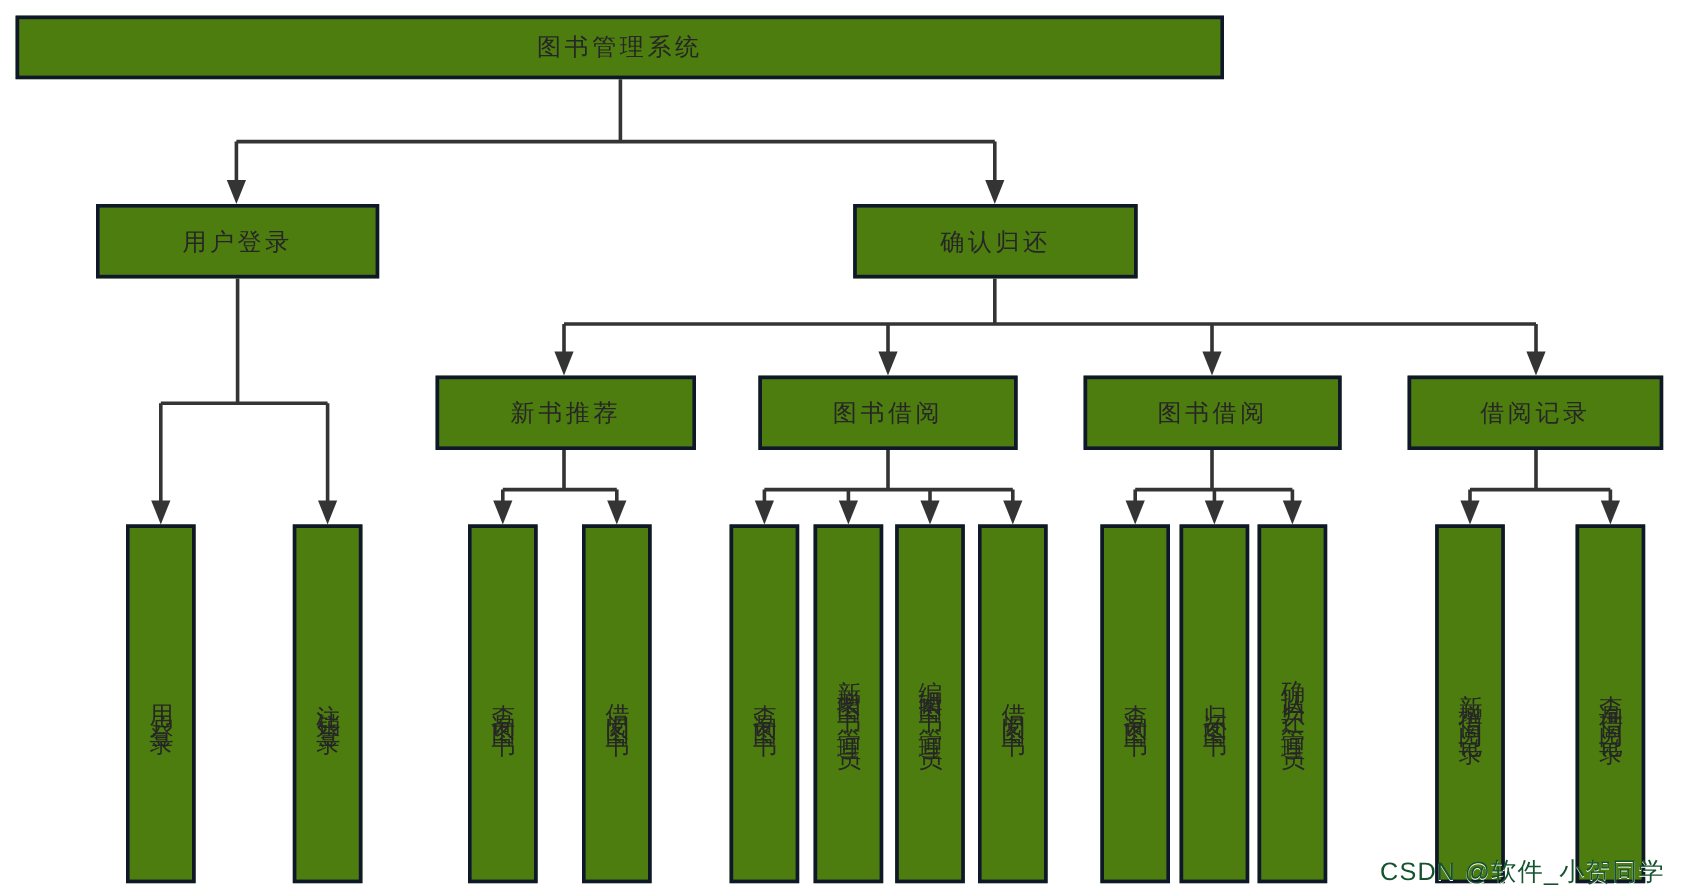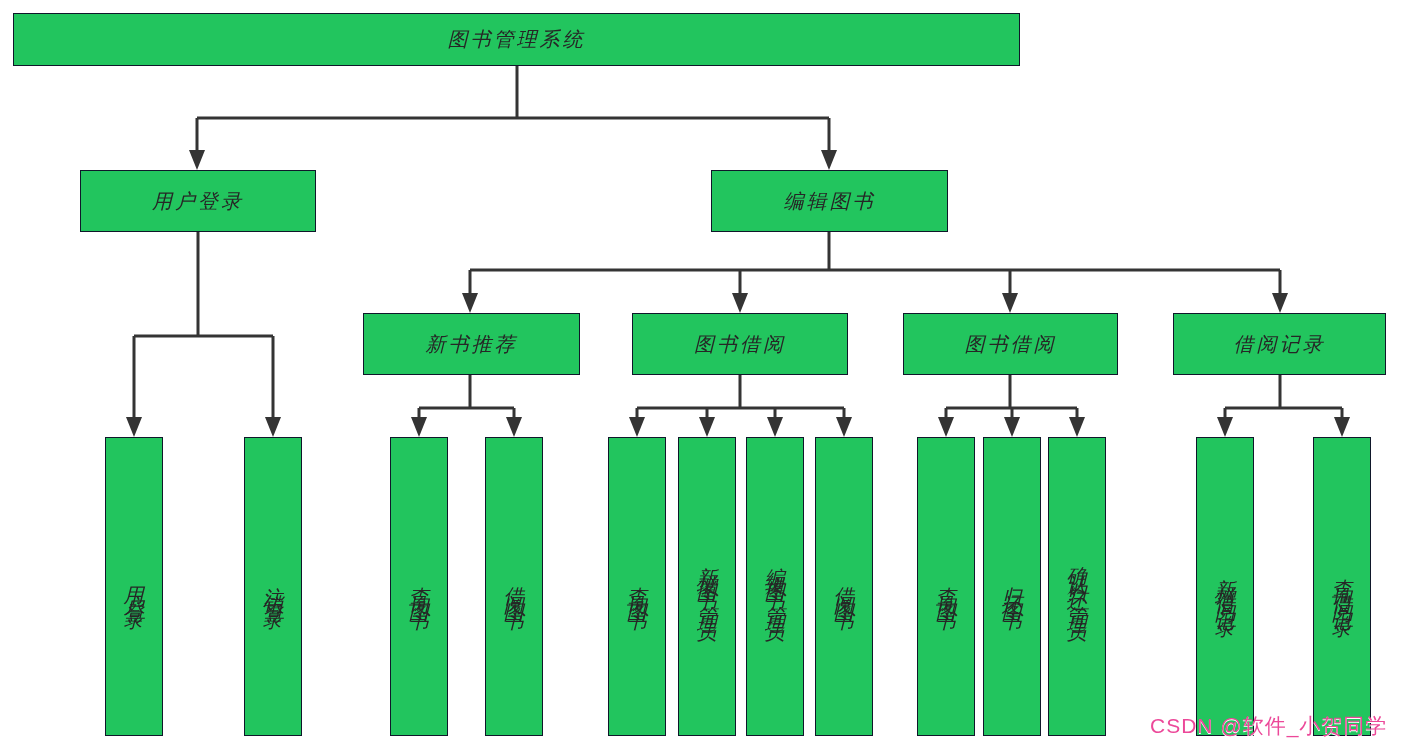--- a/index.html
+++ b/index.html
@@ -7,45 +7,44 @@
     position:relative;
     width:1405px;height:747px;
     background:#ffffff;
     font-family:"Liberation Sans", sans-serif;
     overflow:hidden;
   }
   .wires{position:absolute;left:0;top:0;width:1405px;height:747px;pointer-events:none;}
   .box{
     position:absolute;
     box-sizing:border-box;
-    border:1px solid #0f172a;
-    background:#22c55e;
+    border:3px solid #0f172a;
+    background:#4d7c0f;
     display:flex;
     align-items:center;
     justify-content:center;
     color:#262626;
-    font-style:italic;
   }
   .hbox{
     font-size:20px;
     letter-spacing:3px;
     white-space:nowrap;
   }
   .vbox{
     writing-mode:vertical-rl;
     text-orientation:mixed;
     font-size:20px;
     letter-spacing:8px;
     line-height:1;
   }
   .watermark{
     position:absolute;
     left:1150px;top:712px;
     font-size:21px;
-    color:#ec4899;
+    color:#14532d;
     letter-spacing:1px;
     white-space:nowrap;
     text-shadow:0 1px 0 #ffffff;
   }
 </style>
 </head>
 <body>
 
 <div class="canvas">
 
@@ -78,21 +77,21 @@
       <polygon points="1004,417 1020,417 1012,437"></polygon>
       <polygon points="1069,417 1085,417 1077,437"></polygon>
       <polygon points="1217,417 1233,417 1225,437"></polygon>
       <polygon points="1334,417 1350,417 1342,437"></polygon>
     </g>
   </svg>
 
   <div class="box hbox" style="left:13px;top:13px;width:1007px;height:53px">图书管理系统</div>
 
   <div class="box hbox" style="left:80px;top:170px;width:236px;height:62px">用户登录</div>
-  <div class="box hbox" style="left:711px;top:170px;width:237px;height:62px">编辑图书</div>
+  <div class="box hbox" style="left:711px;top:170px;width:237px;height:62px">确认归还</div>
 
   <div class="box hbox" style="left:363px;top:313px;width:217px;height:62px">新书推荐</div>
   <div class="box hbox" style="left:632px;top:313px;width:216px;height:62px">图书借阅</div>
   <div class="box hbox" style="left:903px;top:313px;width:215px;height:62px">图书借阅</div>
   <div class="box hbox" style="left:1173px;top:313px;width:213px;height:62px">借阅记录</div>
 
   <div class="box vbox" style="left:105px;top:437px;width:58px;height:299px">用户登录</div>
   <div class="box vbox" style="left:244px;top:437px;width:58px;height:299px">注销登录</div>
 
   <div class="box vbox" style="left:390px;top:437px;width:58px;height:299px">查询图书</div>

